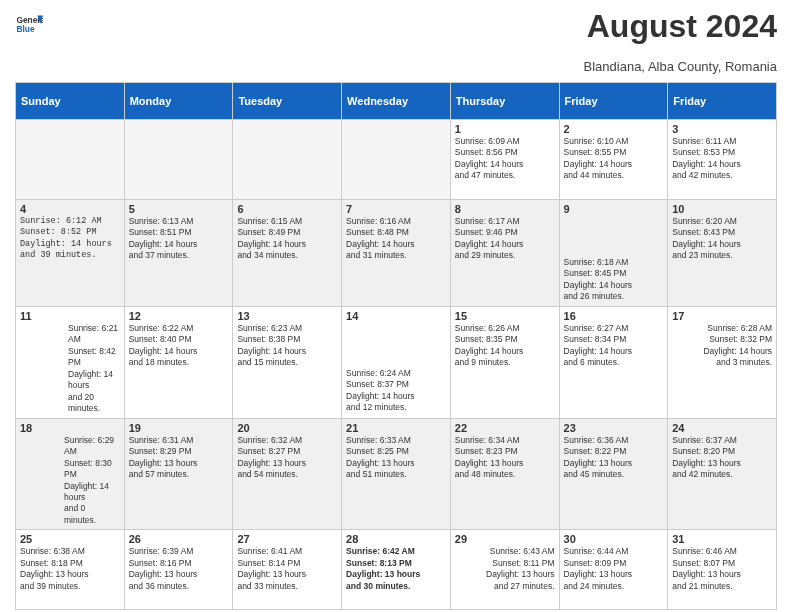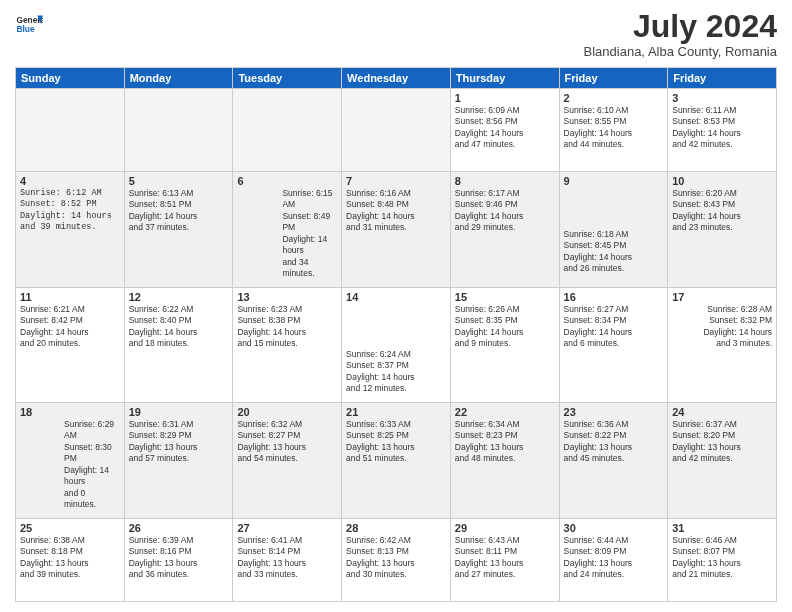--- a/index.html
+++ b/index.html
@@ -37,36 +37,36 @@
     }
     .month-title {
       font-size: 32px;
       font-weight: bold;
       color: #333;
       line-height: 1;
     }
     .location {
       font-size: 13px;
       color: #444;
-      margin-top: 2px;
+      margin-top: 17px;
     }
     .calendar {
       flex: 1;
       border: 1px solid #ccc;
       border-collapse: collapse;
       width: 100%;
       table-layout: fixed;
     }
     .calendar th {
       background-color: #1565C0;
       color: #fff;
       font-size: 11px;
       font-weight: bold;
       text-align: left;
-      padding: 4px 5px;
+      padding: 12px 5px;
       border: 1px solid #ccc;
     }
     .calendar td {
       border: 1px solid #ccc;
       vertical-align: top;
       padding: 3px 4px;
       font-size: 9px;
       color: #333;
       background: #fff;
       height: 80px;
@@ -96,21 +96,21 @@
 <div class="page">
   <div class="header">
     <div class="logo">
       <svg class="logo-icon" viewBox="0 0 40 40" xmlns="http://www.w3.org/2000/svg">
         <text x="2" y="18" font-size="12" font-weight="bold" fill="#333">General</text>
         <text x="2" y="32" font-size="12" font-weight="bold" fill="#1565C0">Blue</text>
         <polygon points="32,8 40,8 36,20" fill="#1565C0"></polygon>
       </svg>
     </div>
     <div class="title-block">
-      <div class="month-title">July 2024</div>
+      <div class="month-title">August 2024</div>
       <div class="location">Blandiana, Alba County, Romania</div>
     </div>
   </div>
 
   <table class="calendar">
     <thead>
       <tr>
         <th>Sunday</th>
         <th>Monday</th>
         <th>Tuesday</th>
@@ -158,21 +158,21 @@
           </td>
           <td class="shaded">
             <span class="day-number">5</span>
             <div class="day-info" style="white-space: pre-line;">Sunrise: 6:13 AM
 Sunset: 8:51 PM
 Daylight: 14 hours
 and 37 minutes.</div>
           </td>
           <td class="shaded">
             <span class="day-number">6</span>
-            <div class="day-info" style="white-space: pre-line; margin-left: 45px;">Sunrise: 6:15 AM
+            <div class="day-info" style="white-space: pre-line;">Sunrise: 6:15 AM
 Sunset: 8:49 PM
 Daylight: 14 hours
 and 34 minutes.</div>
           </td>
           <td class="shaded">
             <span class="day-number">7</span>
             <div class="day-info" style="white-space: pre-line;">Sunrise: 6:16 AM
 Sunset: 8:48 PM
 Daylight: 14 hours
 and 31 minutes.</div>
@@ -195,21 +195,21 @@
             <span class="day-number">10</span>
             <div class="day-info" style="white-space: pre-line;">Sunrise: 6:20 AM
 Sunset: 8:43 PM
 Daylight: 14 hours
 and 23 minutes.</div>
           </td>
         </tr>
         <tr>
           <td>
             <span class="day-number">11</span>
-            <div class="day-info" style="white-space: pre-line;">Sunrise: 6:21 AM
+            <div class="day-info" style="white-space: pre-line; margin-left: 48px;">Sunrise: 6:21 AM
 Sunset: 8:42 PM
 Daylight: 14 hours
 and 20 minutes.</div>
           </td>
           <td>
             <span class="day-number">12</span>
             <div class="day-info" style="white-space: pre-line;">Sunrise: 6:22 AM
 Sunset: 8:40 PM
 Daylight: 14 hours
 and 18 minutes.</div>
@@ -318,28 +318,28 @@
           </td>
           <td>
             <span class="day-number">27</span>
             <div class="day-info" style="white-space: pre-line;">Sunrise: 6:41 AM
 Sunset: 8:14 PM
 Daylight: 13 hours
 and 33 minutes.</div>
           </td>
           <td>
             <span class="day-number">28</span>
-            <div class="day-info" style="white-space: pre-line;">Sunrise: 6:42 AM
+            <div class="day-info" style="white-space: pre-line; font-weight: bold;">Sunrise: 6:42 AM
 Sunset: 8:13 PM
 Daylight: 13 hours
 and 30 minutes.</div>
           </td>
           <td>
             <span class="day-number">29</span>
-            <div class="day-info" style="white-space: pre-line;">Sunrise: 6:43 AM
+            <div class="day-info" style="white-space: pre-line; text-align: right;">Sunrise: 6:43 AM
 Sunset: 8:11 PM
 Daylight: 13 hours
 and 27 minutes.</div>
           </td>
           <td>
             <span class="day-number">30</span>
             <div class="day-info" style="white-space: pre-line;">Sunrise: 6:44 AM
 Sunset: 8:09 PM
 Daylight: 13 hours
 and 24 minutes.</div>

